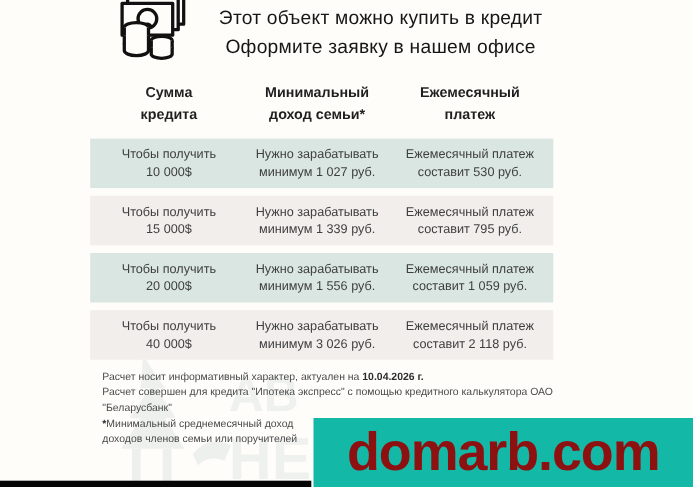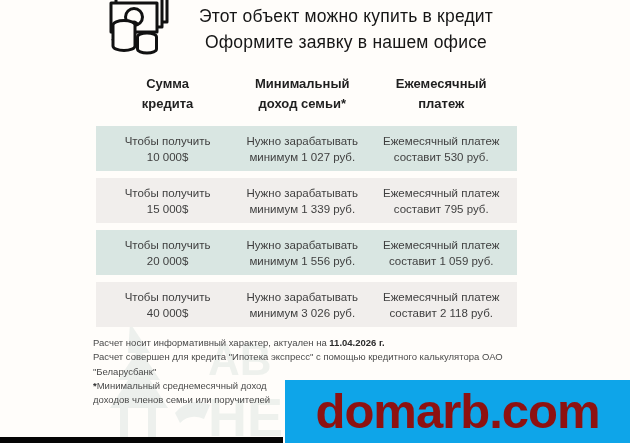--- a/index.html
+++ b/index.html
@@ -18,21 +18,21 @@
     text-align:center; font-weight:normal; font-size:17.5px;
     line-height:26px; color:#161616; letter-spacing:0.2px;
   }
   
   .bg-logo { position:absolute; left:90px; top:318px; width:210px; height:125px;
     color:rgba(40,105,95,0.08); font-weight:bold; pointer-events:none; }
   .bg-logo .l1 { position:absolute; left:118px; top:5px;  font-size:44px;margin-top:12px; }
   .bg-logo .l2 { position:absolute; left:118px; top:68px; font-size:54px; }
   .bg-logo svg { position:absolute; left:0; top:0; opacity:0.08; }
   
-  .credit-table { position:absolute; left:72px; top:74px; width:445px;padding-left:24px; }
+  .credit-table { position:absolute; left:58px; top:74px; width:445px;padding-left:24px; }
   .thead {
     display:grid; grid-template-columns:34% 30% 36%;
     margin-bottom:12px;
   }
   .th { text-align:center; font-weight:bold; font-size:13px; line-height:20px; color:#1f1f1f; }
   .row {
     display:grid; grid-template-columns:34% 30% 36%;
     height:45px; align-items:center; margin-bottom:7px;
   }
   .row-green { background:#d9e6e2; }
@@ -43,21 +43,21 @@
   .footnotes {
     position:absolute; left:93px; top:336px; width:460px;
     font-size:9.5px; line-height:14.3px; color:#4a4a4a;
   }
   .footnotes b { color:#2c2c2c; }
   
   .bottom-bar { position:absolute; left:0; bottom:0; width:283px; height:6px; background:#050505; }
   
   .watermark {
     position:absolute; left:285px; top:380px; width:345px; height:63px;
-    background:#0ea5e9; display:flex; align-items:center; justify-content:center;
+    background:#14b8a6; display:flex; align-items:center; justify-content:center;
   }
   .watermark-text {
     font-size:49px; font-weight:bold; color:#8e1111;
     letter-spacing:-1px; line-height:1;
   }
 </style>
 </head>
 <body>
 
 <div class="page">
@@ -170,21 +170,21 @@
       </div>
       <div class="cell">
         <span>Ежемесячный платеж</span>
         <span>составит 2 118 руб.</span>
       </div>
     </div>
 
   </div>
 
   <div class="footnotes">
-    <div><span>Расчет носит информативный характер, актуален на </span><b>11.04.2026 г.</b></div>
+    <div><span>Расчет носит информативный характер, актуален на </span><b>10.04.2026 г.</b></div>
     <div>Расчет совершен для кредита "Ипотека экспресс" с помощью кредитного калькулятора ОАО</div>
     <div>"Беларусбанк"</div>
     <div><b>*</b><span>Минимальный среднемесячный доход</span></div>
     <div>доходов членов семьи или поручителей</div>
   </div>
 
   <div class="bottom-bar"></div>
 
   <div class="watermark">
     <span class="watermark-text">domarb.com</span>

